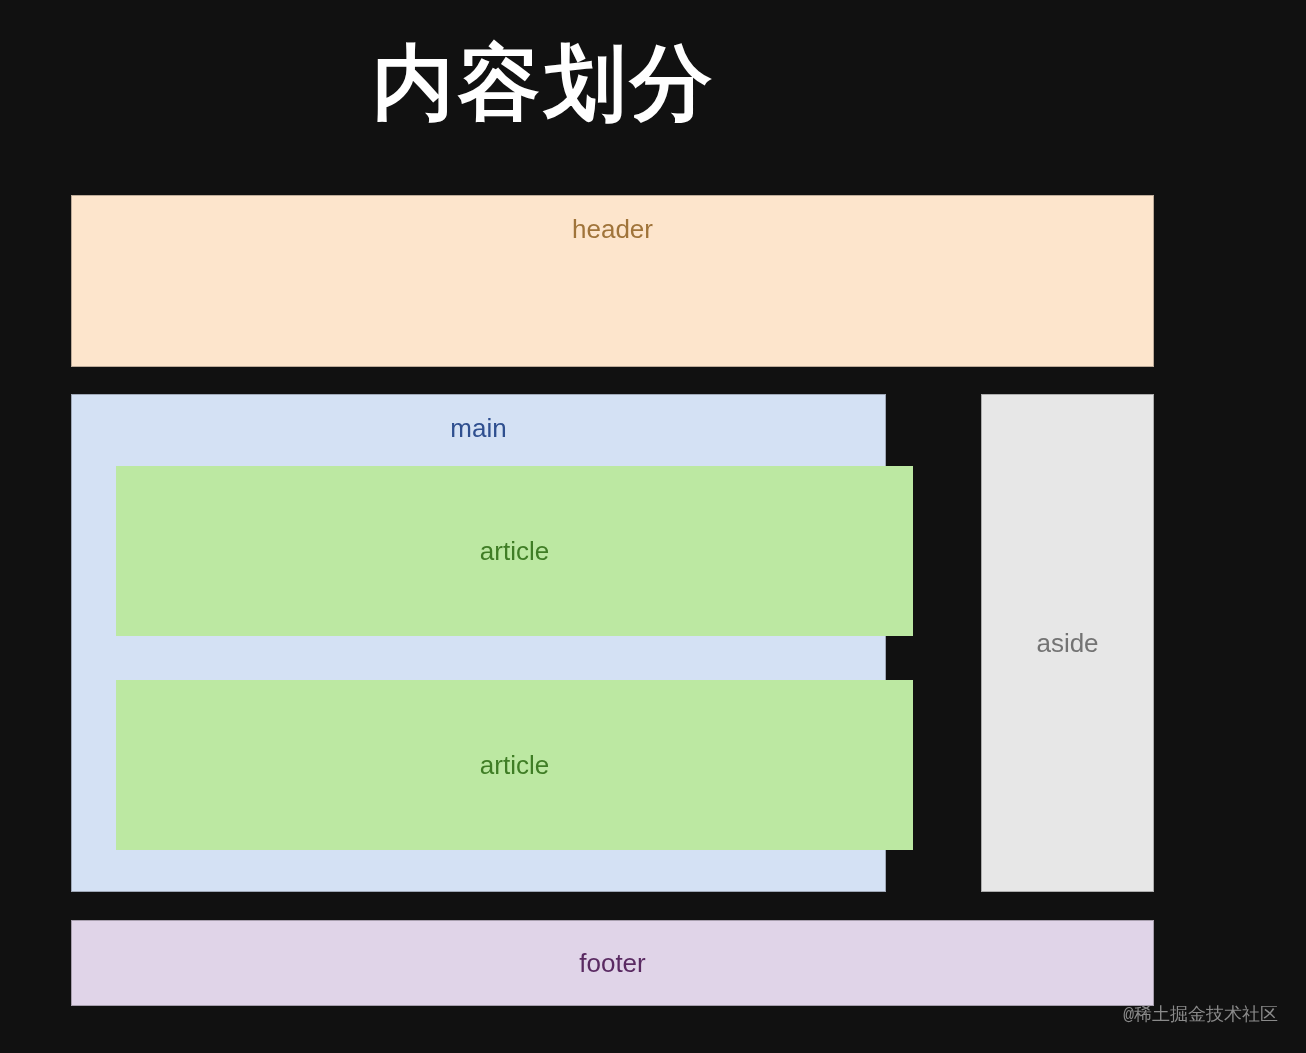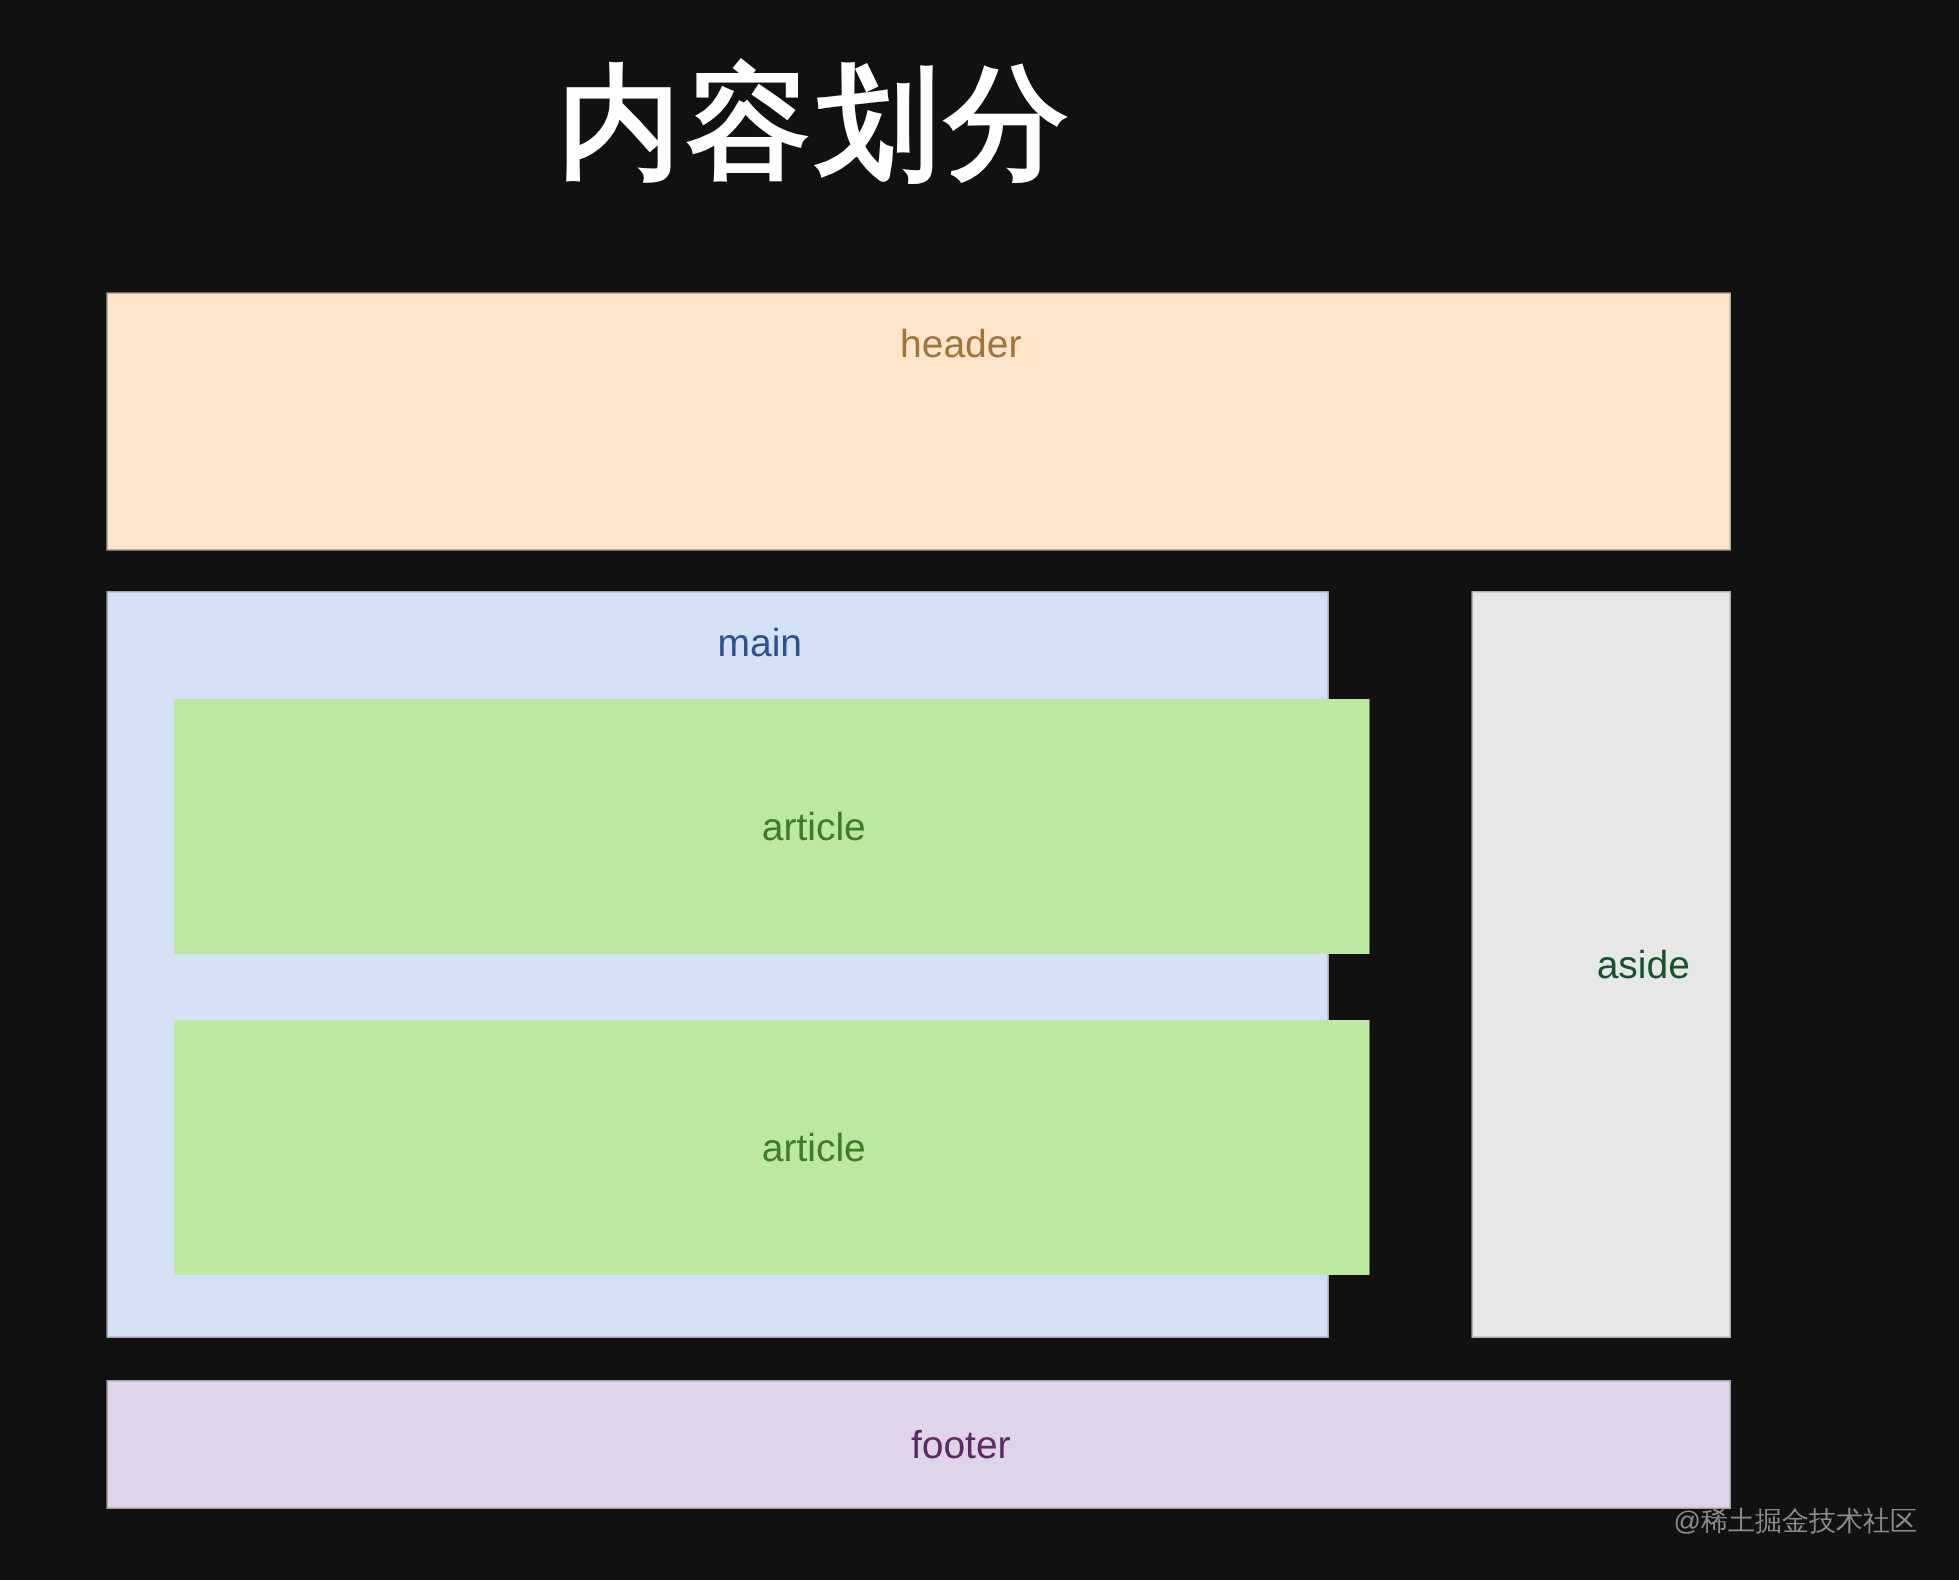--- a/index.html
+++ b/index.html
@@ -13,40 +13,40 @@
     .title {
       position: absolute; left: 0; top: 28px; width: 1088px;
       text-align: center; color: #ffffff;
       font-family: "DejaVu Sans", sans-serif;
       font-size: 82px; font-weight: bold; letter-spacing: 4px;
       line-height: 110px;
     }
     .box { position: absolute; box-sizing: border-box; border: 1px solid rgba(0,0,0,0.25); }
     .label {
       position: absolute; left: 0; width: 100%; text-align: center;
-      font-size: 26px; line-height: 30px; padding-left: 28px;
+      font-size: 26px; line-height: 30px;
     }
     #header { left: 71px; top: 195px; width: 1083px; height: 172px; background: #fde5cc; }
     #header > .label { top: 18px; color: #a0743a; }
     #nav { left: 43px; top: 75px; width: 998px; height: 59px; background: #f9c8cf; border: none; }
     #nav > .label { top: 14px; color: #6b1d2c; }
     #main { left: 71px; top: 394px; width: 815px; height: 498px; background: #d4e1f4; }
     #main > .label { top: 18px; color: #2f4f8f; }
     .article { left: 44px; width: 797px; height: 170px; background: #bce8a2; border: none; }
     .article > .label { top: 70px; color: #3f7d25; }
     #article1 { top: 71px; }
     #article2 { top: 285px; }
     #aside { left: 981px; top: 394px; width: 173px; height: 498px; background: #e7e7e7; }
-    #aside > .label { top: 233px; color: #14532d; }
+    #aside > .label { top: 233px; color: #737373; }
     #footer { left: 71px; top: 920px; width: 1083px; height: 86px; background: #e0d4e8; }
     #footer > .label { top: 27px; color: #5a2a62; }
     .watermark {
       position: absolute; right: 28px; top: 1002px;
       color: #8a8a8a; font-size: 18px;
-      font-family: Liberation Sans, sans-serif;
+      font-family: Liberation Mono, monospace;
     }
   </style>
 </head>
 <body>
 
 <div class="title">内容划分</div>
 
 <div class="box" id="header">
   <div class="label">header</div>
 </div>

